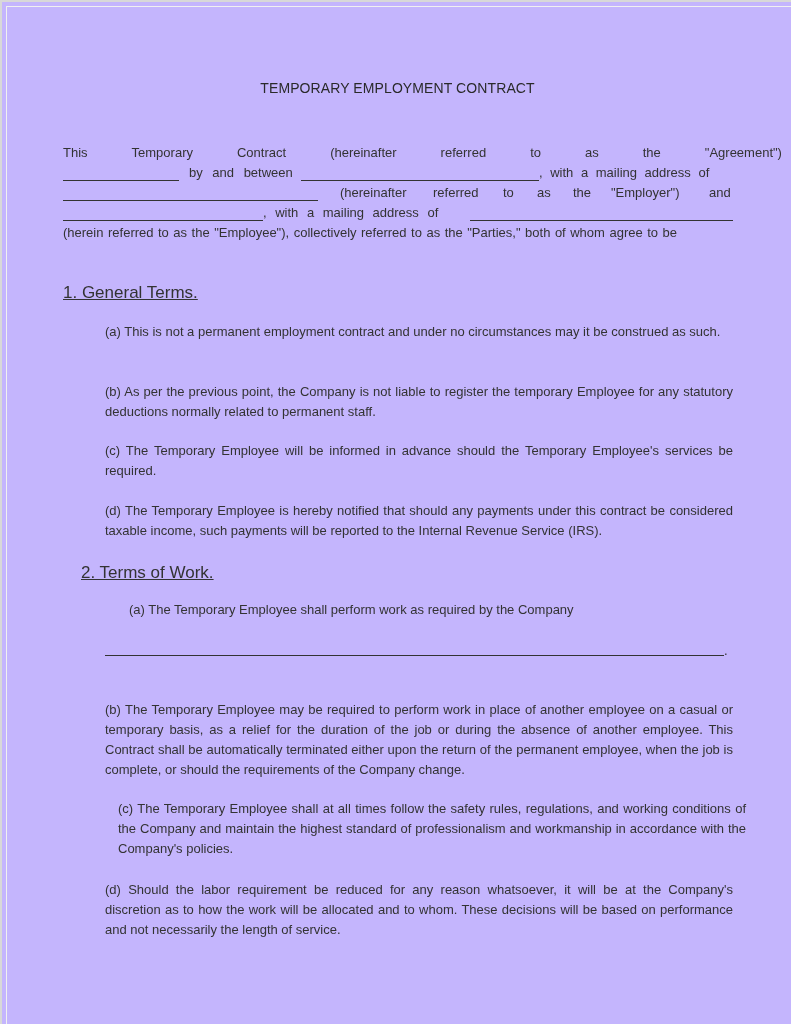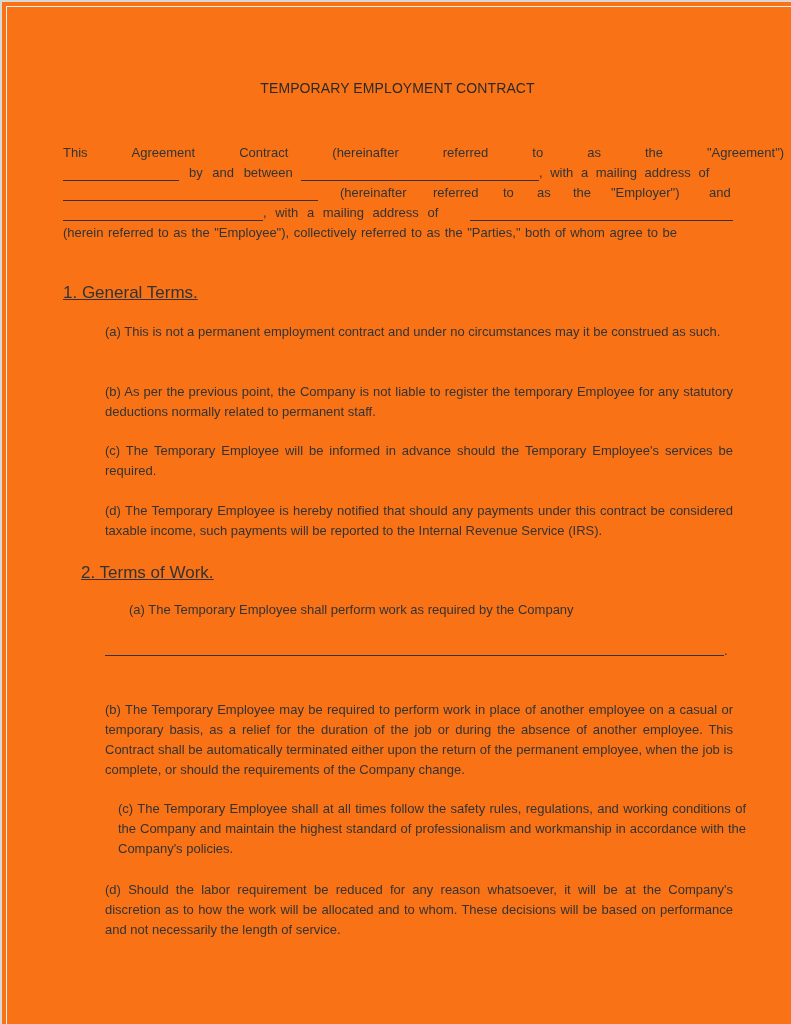--- a/index.html
+++ b/index.html
@@ -17,21 +17,21 @@
     }
     .page {
       position: absolute;
       left: 0;
       top: 0;
       width: 791px;
       height: 1024px;
       box-sizing: border-box;
       border-top: 2px solid #d8d8d8;
       border-left: 2px solid #d8d8d8;
-      background: #f97316;
+      background: #c4b5fd;
     }
     .page::before {
       content: "";
       position: absolute;
       left: 4px;
       top: 4px;
       right: 0;
       bottom: 0;
       border-top: 1px solid #f0f0f0;
       border-left: 1px solid #f0f0f0;
@@ -116,21 +116,21 @@
 <body>
 
 <div class="page">
 
   <div class="title">TEMPORARY EMPLOYMENT CONTRACT</div>
 
   <div class="intro text">
 
     <div class="jline">
       <span>This</span>
-      <span>Agreement</span>
+      <span>Temporary</span>
       <span>Contract</span>
       <span>(hereinafter</span>
       <span>referred</span>
       <span>to</span>
       <span>as</span>
       <span>the</span>
       <span>"Agreement")</span>
       <span>is</span>
       <span>entered</span>
       <span>into</span>

